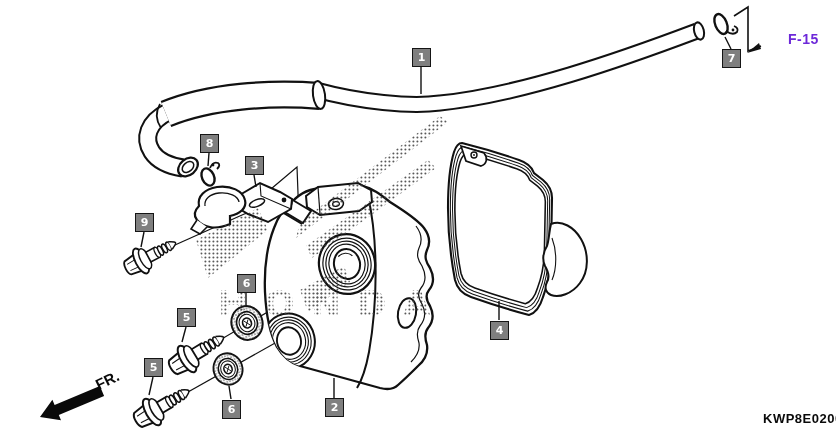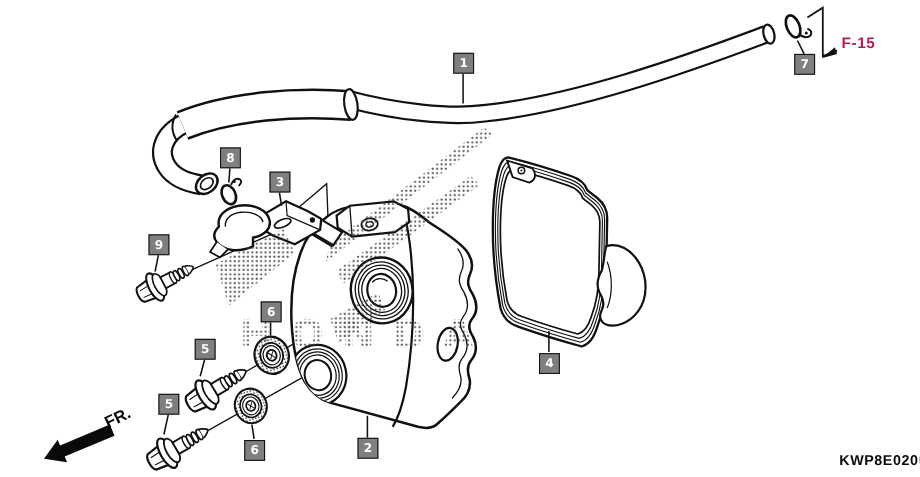--- a/index.html
+++ b/index.html
@@ -2,22 +2,22 @@
 <html><head>
 <meta charset="utf-8">
 <style>
   html,body{margin:0;padding:0;background:#fff;}
   .stage{position:relative;width:836px;height:434px;background:#fff;overflow:hidden;
          font-family:"DejaVu Sans",sans-serif;}
   svg{position:absolute;left:0;top:0;}
   .callout{position:absolute;width:17px;height:17px;background:#7f7f7f;
            border:1px solid #151515;color:#fff;text-align:center;
            font:700 11px/17px "DejaVu Sans",sans-serif;cursor:pointer;}
-  .ref-label{position:absolute;left:765px;top:31px;font:700 14px "Liberation Sans",sans-serif;
-             color:#be185d;letter-spacing:0.5px;cursor:pointer;}
+  .ref-label{position:absolute;left:788px;top:31px;font:700 14px "Liberation Sans",sans-serif;
+             color:#6d28d9;letter-spacing:0.5px;cursor:pointer;}
   .diagram-code{position:absolute;left:763px;top:411px;font:700 13px "Liberation Sans",sans-serif;
                 color:#0a0a0a;letter-spacing:0.5px;}
   .fr-label{position:absolute;left:100px;top:376px;font:700 15px "Liberation Sans",sans-serif;
             color:#0a0a0a;transform:rotate(-26deg);transform-origin:left bottom;}
 </style>
 </head>
 <body>
 
 <div class="stage">
 

